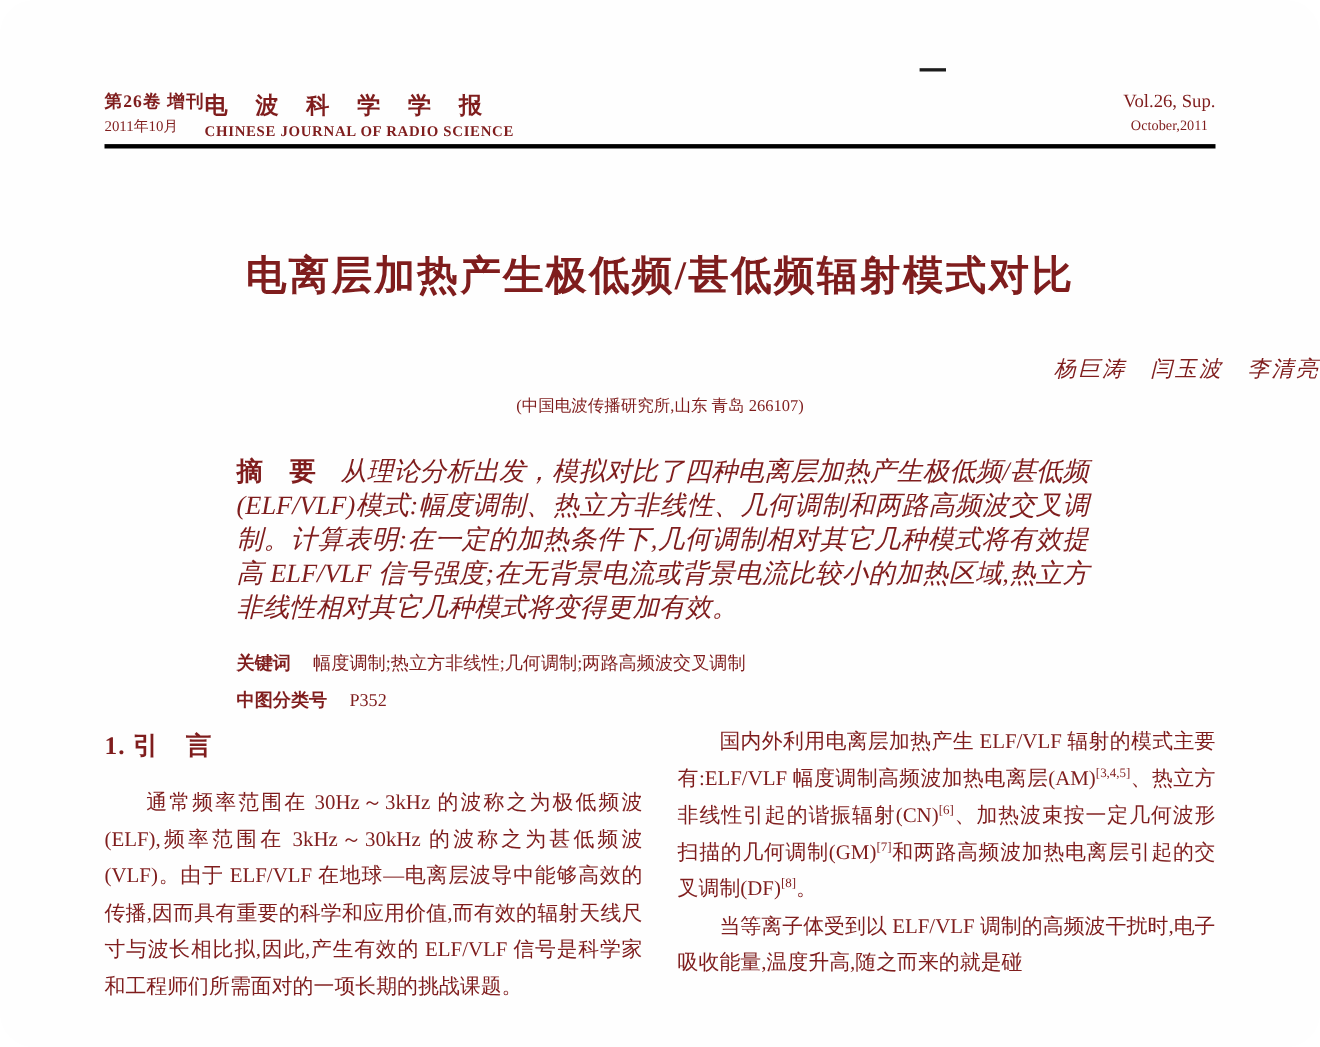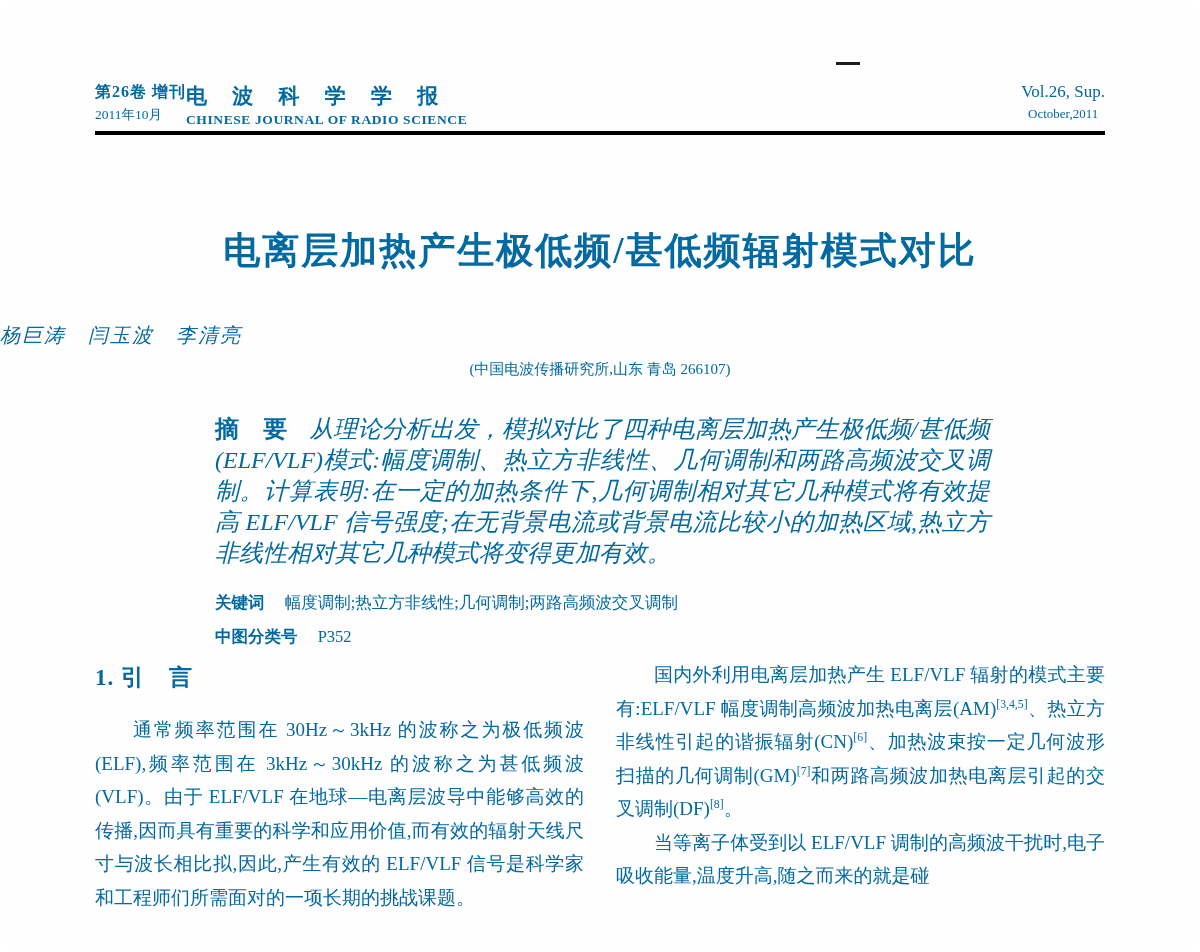--- a/index.html
+++ b/index.html
@@ -1,21 +1,21 @@
 <!DOCTYPE html>
 <html><head>
 <meta charset="utf-8">
 <style>
   html, body { margin: 0; padding: 0; background: #ffffff; }
   .page {
     position: relative;
     width: 1200px;
     height: 952px;
     background: #fefefe;
-    color: #0369a1;
+    color: #7f1d1d;
     font-family: "Liberation Serif", "DejaVu Serif", serif;
     overflow: hidden;
     margin: 0 auto;
     border-radius: 31px;
   }
 
   
   .scan-dash { position: absolute; left: 836px; top: 62px; width: 24px; height: 3px; background: #1c1c1c; }
 
   
@@ -35,21 +35,21 @@
   .header-rule { position: absolute; left: 95px; top: 131px; width: 1010px; height: 4px; background: #000; }
 
   
   .paper-title {
     position: absolute; left: 0; top: 226px; width: 100%;
     margin: 0; text-align: center;
     font-size: 37px; font-weight: bold; letter-spacing: 2px;
   }
   .authors {
     position: absolute; left: 0; top: 322px; width: 100%;
-    text-align: left; font-size: 20px; letter-spacing: 2px; font-style: italic;
+    text-align: right; font-size: 20px; letter-spacing: 2px; font-style: italic;
   }
   .affiliation {
     position: absolute; left: 0; top: 360px; width: 100%;
     text-align: center; font-size: 15px;
   }
 
   
   .abstract {
     position: absolute; left: 215px; top: 414px; width: 775px;
     margin: 0; font-size: 24px; line-height: 31px; text-align: justify;

